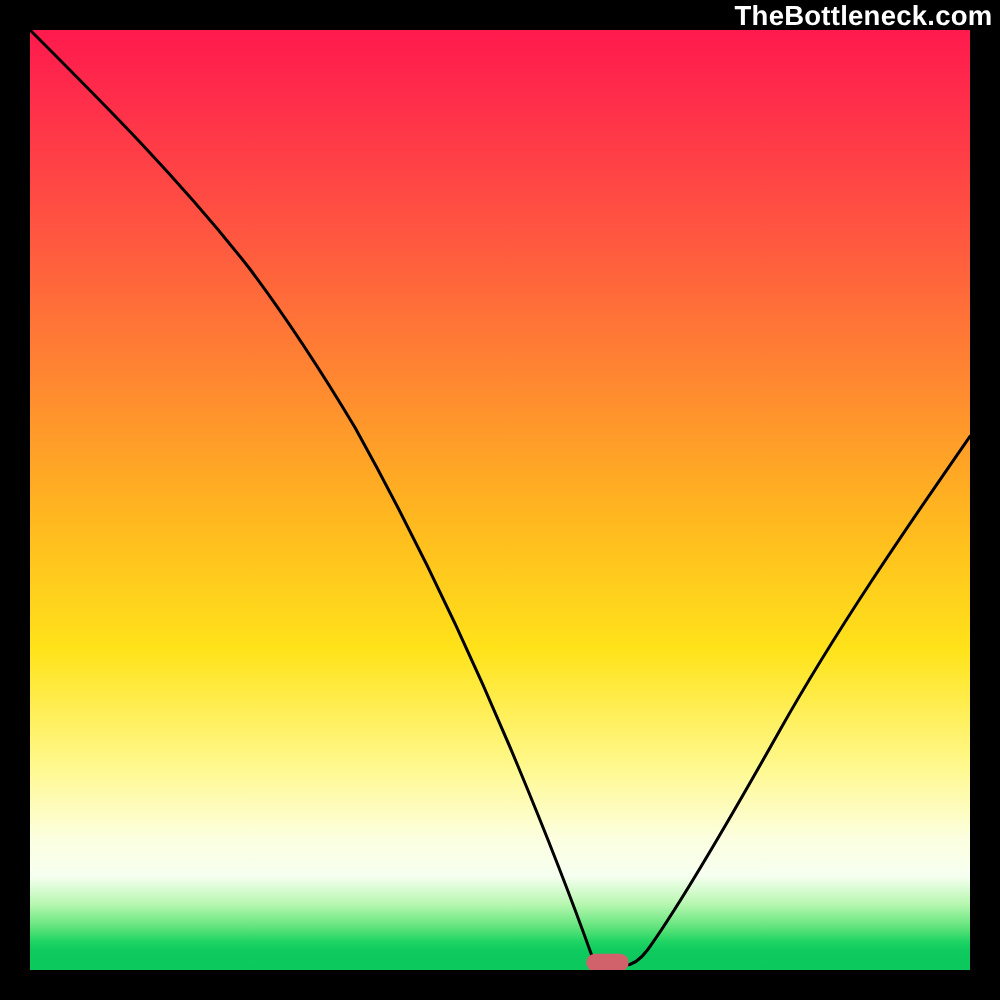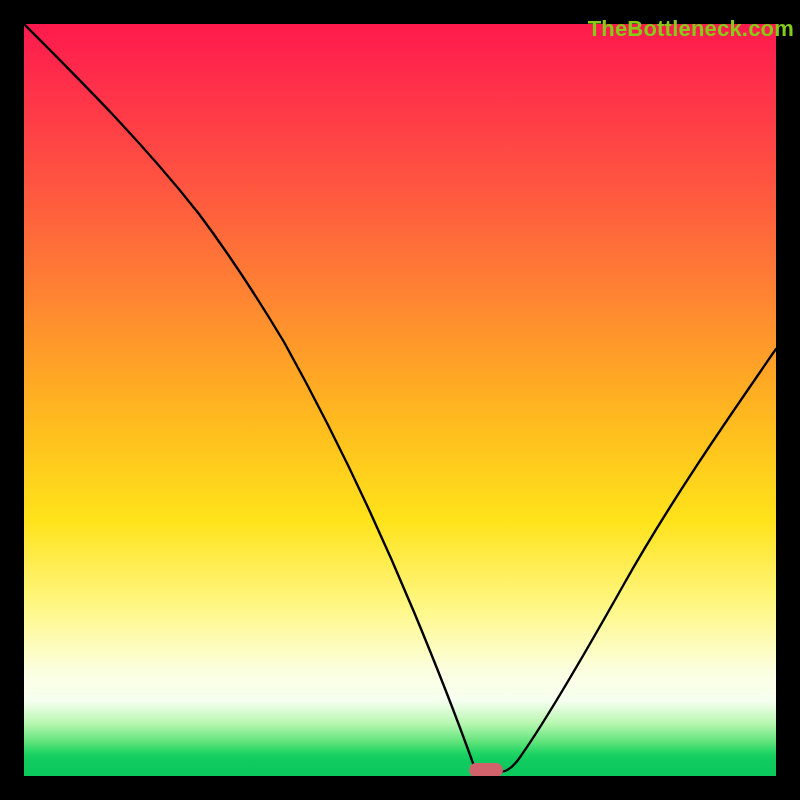--- a/index.html
+++ b/index.html
@@ -43,25 +43,25 @@
     overflow: hidden;
   }
   .curve {
     position: absolute;
     inset: 0;
     width: 100%;
     height: 100%;
   }
   .watermark {
     position: absolute;
-    top: 16px;
+    top: 0;
     right: 6px;
     font-size: 22px;
     font-weight: 600;
-    color: #84cc16;
+    color: #ffffff;
     letter-spacing: 0.2px;
     user-select: none;
   }
   .marker {
     position: absolute;
     width: 34px;
     height: 14px;
     border-radius: 7px;
     background: #d1626b;
     transform: translate(-50%, -50%);

